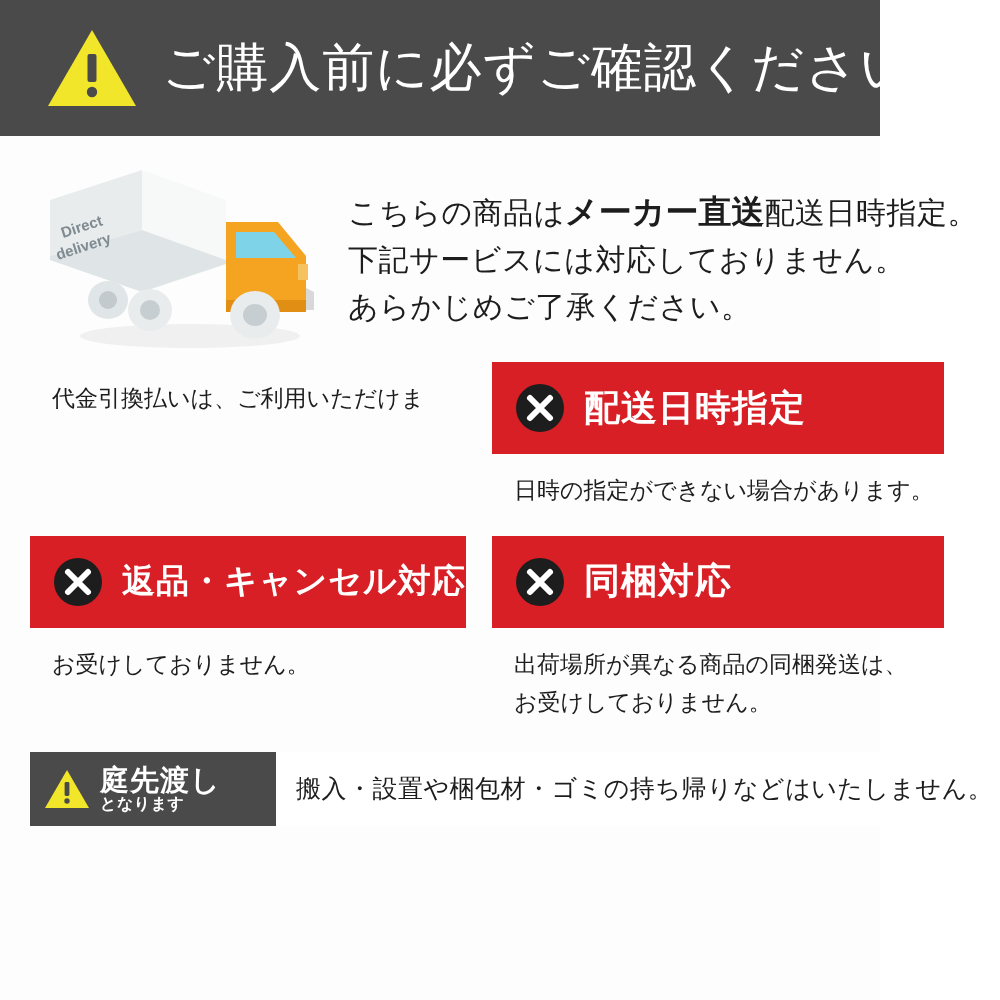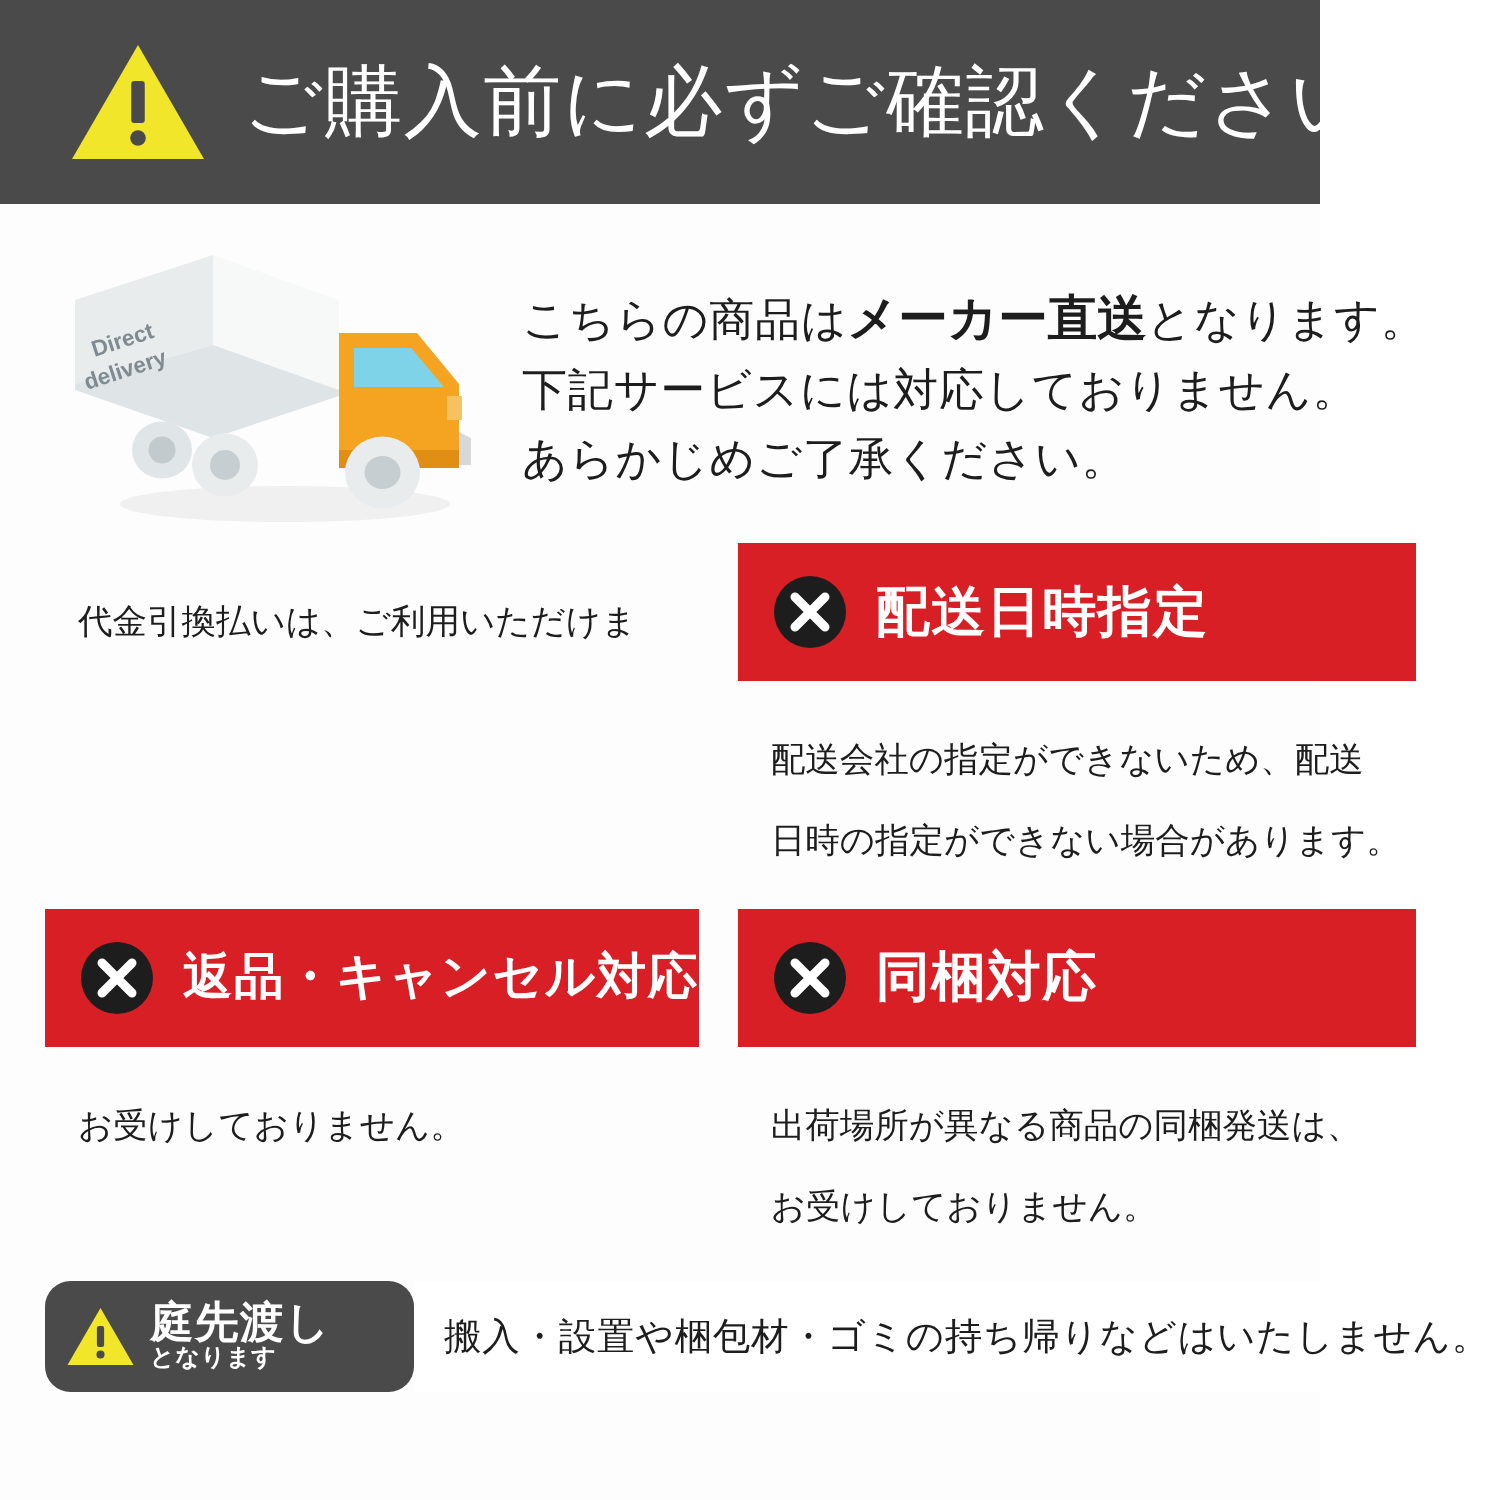--- a/index.html
+++ b/index.html
@@ -107,37 +107,36 @@
     white-space:nowrap;
     letter-spacing:1px;
   }
   .cell-head-label.small { font-size:33px; }
   .cell-body {
     padding:18px 10px 6px 22px;
     color:#1d1d1d;
     font-size:23px;
     line-height:1.65;
   }
-  .cell-body .l { white-space:nowrap; display:block;margin-top:16px; }
+  .cell-body .l { white-space:nowrap; display:block; }
 
   
   .footer-note {
     margin-top:24px;
     height:74px;
     display:flex;
     align-items:stretch;
   }
   .fn-left {
     background:#4a4a4a;
     width:246px;
     flex:0 0 246px;
     display:flex;
     align-items:center;
     padding-left:14px;
-    border-radius:17px;
   }
   .fn-tri {
     width:46px; height:40px;
     flex:0 0 46px;
   }
   .fn-left-text {
     margin-left:10px;
     color:#ffffff;
     line-height:1.05;
   }
@@ -208,21 +207,21 @@
 
           <ellipse cx="225" cy="155" rx="25" ry="24" fill="#e9eced"></ellipse>
           <ellipse cx="225" cy="155" rx="12" ry="11" fill="#c6ced1"></ellipse>
           <ellipse cx="120" cy="150" rx="22" ry="21" fill="#e9eced"></ellipse>
           <ellipse cx="120" cy="150" rx="10" ry="10" fill="#c6ced1"></ellipse>
           <ellipse cx="78" cy="140" rx="20" ry="19" fill="#e0e5e7"></ellipse>
           <ellipse cx="78" cy="140" rx="9" ry="9" fill="#c2cacd"></ellipse>
         </svg>
       </div>
       <div class="intro-text">
-        <div class="line"><span>こちらの商品は</span><b>メーカー直送</b><span>となります。</span></div>
+        <div class="line"><span>こちらの商品は</span><b>メーカー直送</b><span>配送日時指定。</span></div>
         <div class="line">下記サービスには対応しておりません。</div>
         <div class="line">あらかじめご了承ください。</div>
       </div>
     </div>
 
     <div class="grid">
 
       <div class="cell">
         <div class="cell-body">
           <span class="l">代金引換払いは、ご利用いただけま</span>
@@ -233,21 +232,20 @@
         <div class="cell-head">
           <div class="x-mark">
             <svg width="52" height="52" viewBox="0 0 52 52">
               <circle cx="26" cy="26" r="24" fill="#1d1d1d"></circle>
               <path d="M16 16 L36 36 M36 16 L16 36" stroke="#ffffff" stroke-width="6" stroke-linecap="round"></path>
             </svg>
           </div>
           <div class="cell-head-label">配送日時指定</div>
         </div>
         <div class="cell-body">
-          <span class="l">配送会社の指定ができないため、配送</span>
           <span class="l">日時の指定ができない場合があります。</span>
         </div>
       </div>
 
       <div class="cell">
         <div class="cell-head">
           <div class="x-mark">
             <svg width="52" height="52" viewBox="0 0 52 52">
               <circle cx="26" cy="26" r="24" fill="#1d1d1d"></circle>
               <path d="M16 16 L36 36 M36 16 L16 36" stroke="#ffffff" stroke-width="6" stroke-linecap="round"></path>

